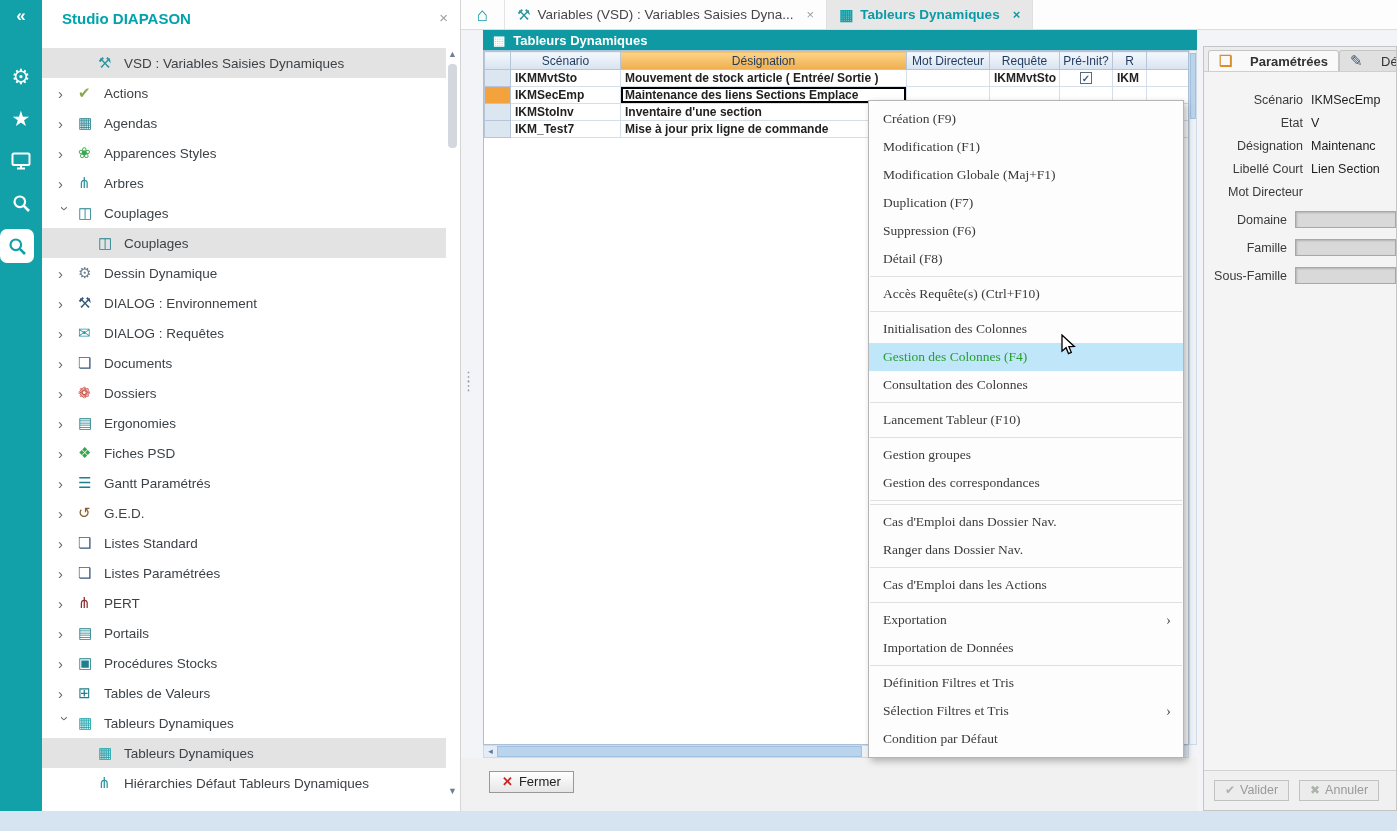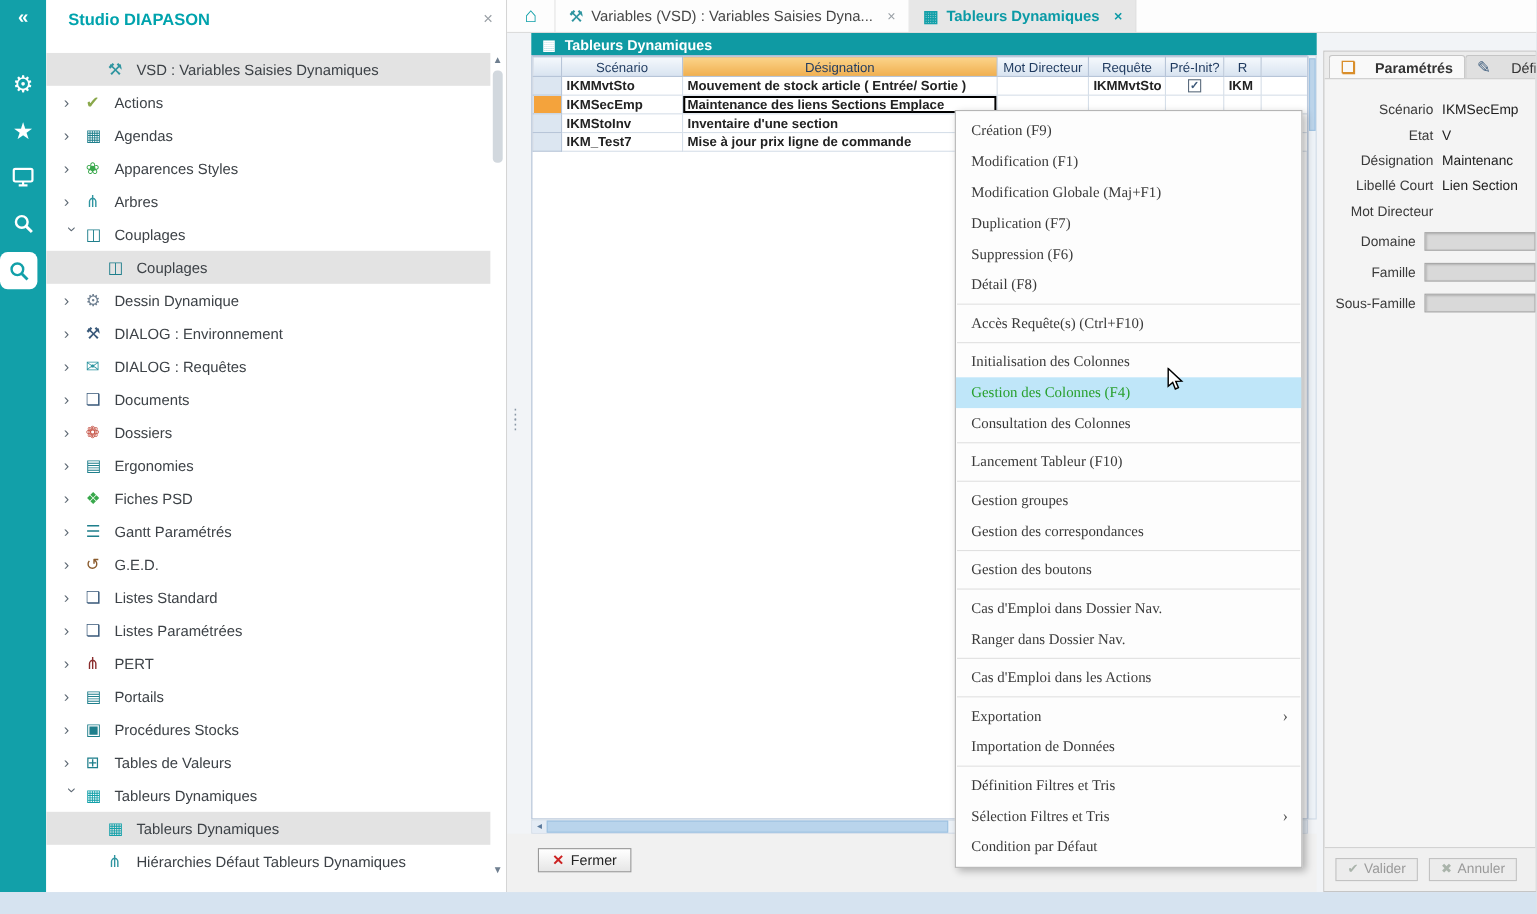--- a/index.html
+++ b/index.html
@@ -371,21 +371,21 @@
     <div class="btn-fermer">
       <span class="x">✕</span>
       <span>Fermer</span>
     </div>
   </div>
 
   <div class="rpanel">
     <div class="rp-tabs" id="rp-tabs">
         <div class="rp-tab active">
           <span class="ticon" style="color: rgb(217, 142, 43);">❏</span>
-          <span>Paramétrés</span>
+          <span>Paramétrées</span>
         </div>
         <div class="rp-tab">
           <span class="ticon" style="color: rgb(57, 89, 122);">✎</span>
           <span>Définiti</span>
         </div>
       </div>
     <div class="rp-fields" id="rp-fields">
         <div class="rp-row">
           <span class="rp-label">Scénario</span>
           <span class="rp-value">IKMSecEmp</span>
@@ -443,21 +443,20 @@
       <div class="cm-sep"></div>
       <div class="cm-item"><span>Initialisation des Colonnes</span></div>
       <div class="cm-item hl"><span>Gestion des Colonnes (F4)</span></div>
       <div class="cm-item"><span>Consultation des Colonnes</span></div>
       <div class="cm-sep"></div>
       <div class="cm-item"><span>Lancement Tableur (F10)</span></div>
       <div class="cm-sep"></div>
       <div class="cm-item"><span>Gestion groupes</span></div>
       <div class="cm-item"><span>Gestion des correspondances</span></div>
       <div class="cm-sep"></div>
-      <div class="cm-item"><span>Gestion des boutons</span></div>
       <div class="cm-sep"></div>
       <div class="cm-item"><span>Cas d'Emploi dans Dossier Nav.</span></div>
       <div class="cm-item"><span>Ranger dans Dossier Nav.</span></div>
       <div class="cm-sep"></div>
       <div class="cm-item"><span>Cas d'Emploi dans les Actions</span></div>
       <div class="cm-sep"></div>
       <div class="cm-item"><span>Exportation</span><span class="cm-sub">›</span></div>
       <div class="cm-item"><span>Importation de Données</span></div>
       <div class="cm-sep"></div>
       <div class="cm-item"><span>Définition Filtres et Tris</span></div>

